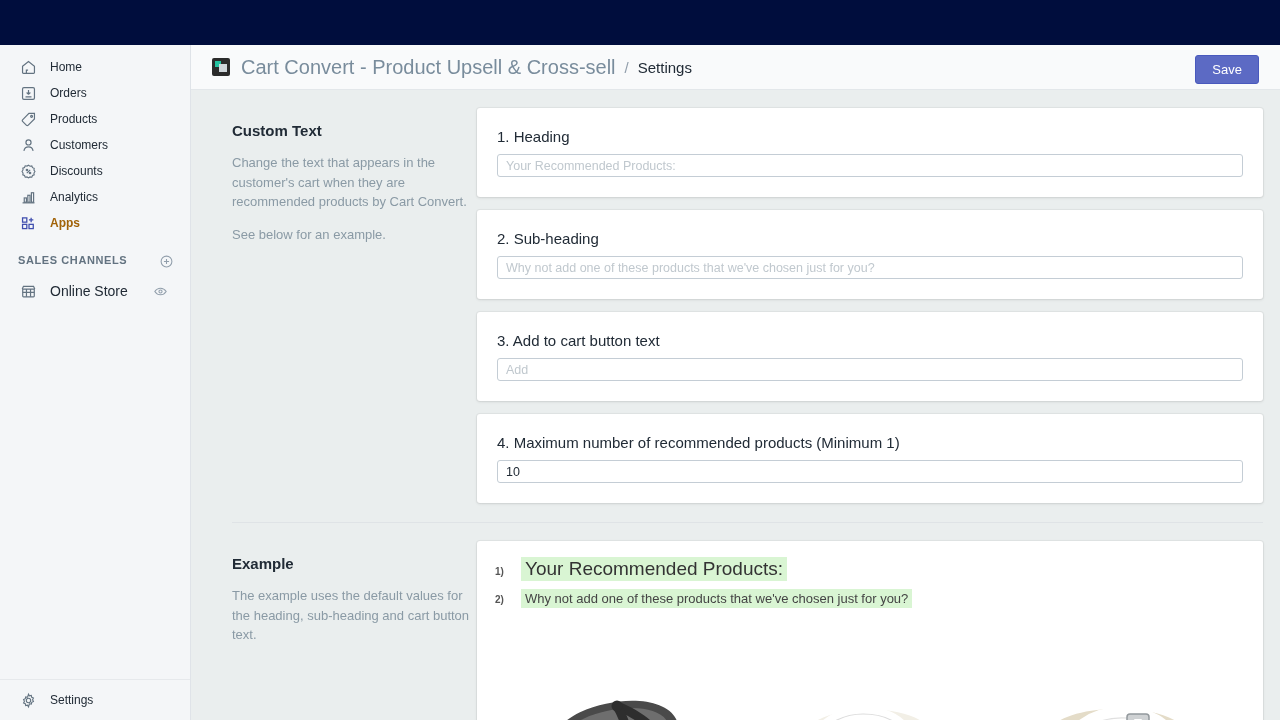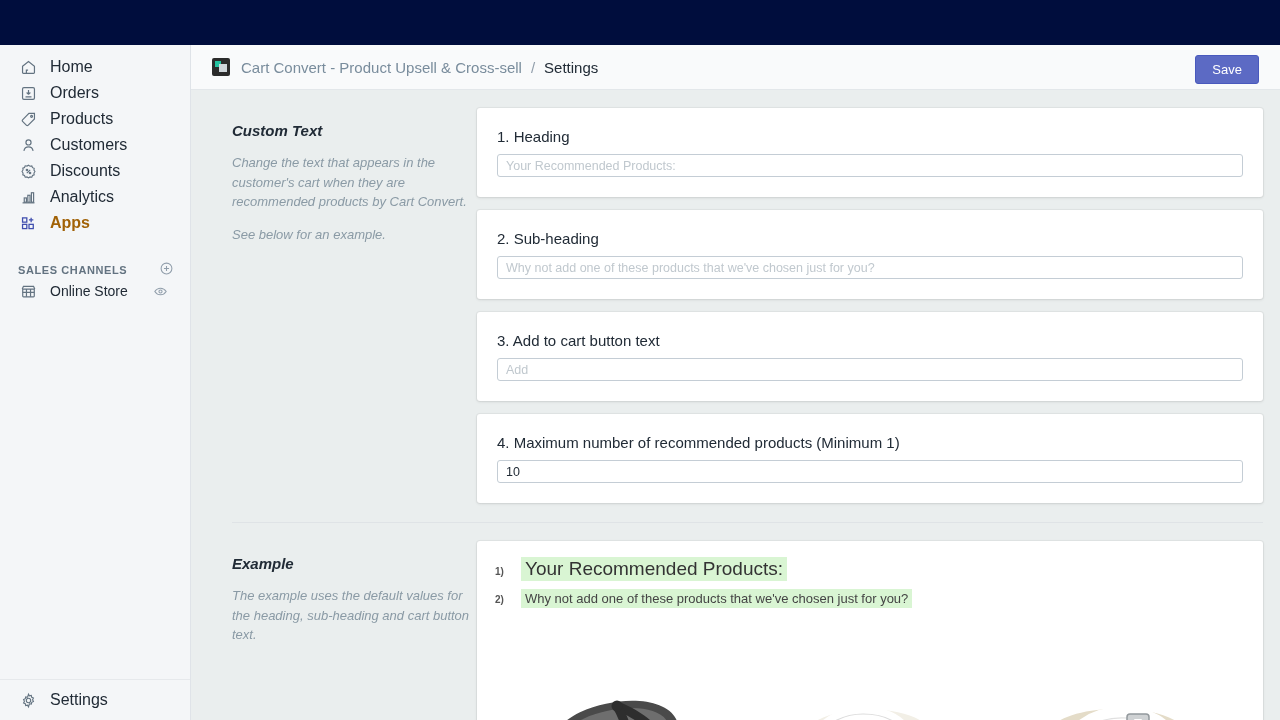--- a/index.html
+++ b/index.html
@@ -33,29 +33,29 @@
     border-radius: 3px;
     cursor: pointer;
   }
   .nav-item .ico {
     width: 20px; height: 20px; flex: 0 0 20px;
     display: flex; align-items: center; justify-content: center;
     color: #637381;
   }
   .nav-item .lbl {
     margin-left: 12px;
-    font-size: 16px;
+    font-size: 12px;
     color: #212b36;
     white-space: nowrap;
   }
   .nav-item.active .lbl { color: #a16207; font-weight: bold; }
   .nav-item.active .ico { color: #3f4eae; }
 
   .section-head {
-    display: flex; align-items: flex-end; justify-content: space-between;
+    display: flex; align-items: flex-start; justify-content: space-between;
     margin-top: 18px; padding: 0 16px 0 18px; height: 22px;
   }
   .section-head .t {
     font-size: 11px; font-weight: bold; letter-spacing: .6px;
     color: #637381; text-transform: uppercase;
   }
   .section-head .plus { color: #919eab; display: flex; }
   .channel-item {
     display: flex; align-items: center; justify-content: space-between;
     height: 26px; padding: 0 16px 0 12px; margin: 2px 6px 0 6px;
@@ -91,41 +91,41 @@
   }
   .app-icon::before {
     content: ""; position: absolute; left: 3px; top: 3px;
     width: 6px; height: 6px; background: #25c2a0;
   }
   .app-icon::after {
     content: ""; position: absolute; left: 7px; top: 6px;
     width: 8px; height: 8px; background: #cfd6da;
   }
   .crumb {
-    margin-left: 11px; font-size: 15px; color: #798c9c; white-space: nowrap;
+    margin-left: 11px; font-size: 20px; color: #798c9c; white-space: nowrap;
   }
   .crumb-sep { margin: 0 9px; font-size: 15px; color: #919eab; }
   .crumb-current { font-size: 15px; color: #212b36; }
   .save-btn {
     position: absolute; right: 21px; top: 10px;
     background: #5c6ac4; border: 1px solid #4959bd;
     color: #fff; font-size: 13px;
     padding: 6px 16px; border-radius: 3px;
     cursor: pointer; font-family: inherit;
   }
 
   
   .main {
     position: absolute; top: 90px; left: 191px;
     width: 1089px; height: 630px;
     background: #eaeeee;
     overflow: hidden;
   }
   .section { display: flex; padding: 18px 17px 0 41px; }
-  .section-desc { width: 245px; flex: 0 0 245px; padding-top: 14px; padding-right: 6px; font-style: italic; }
+  .section-desc { width: 245px; flex: 0 0 245px; padding-top: 14px; padding-right: 6px; }
   .section-desc h2 {
     font-size: 15px; font-weight: bold; color: #212b36; margin-bottom: 14px;
   }
   .section-desc p {
     font-size: 13px; line-height: 19.5px; color: #8a9aa5; margin-bottom: 13px;
   }
   .section-cards { flex: 1; min-width: 0; }
 
   .card {
     background: #fff;

